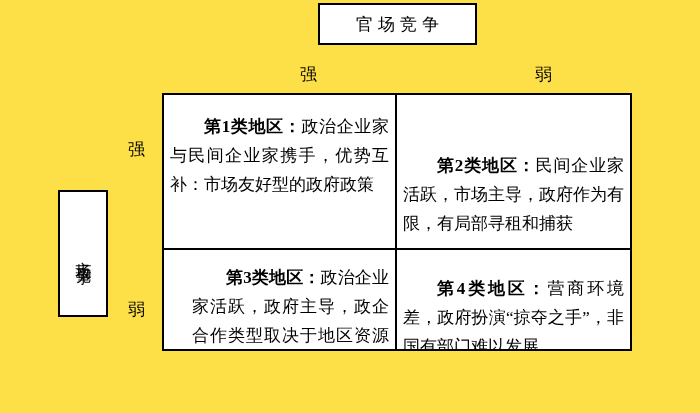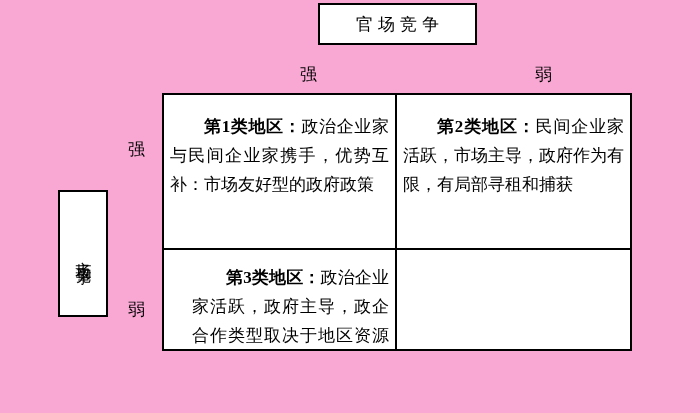--- a/index.html
+++ b/index.html
@@ -4,21 +4,21 @@
 <style>
   html, body {
     margin: 0;
     padding: 0;
     background: #ffffff;
   }
   .stage {
     position: relative;
     width: 700px;
     height: 413px;
-    background: #f9a8d4;
+    background: #fde047;
     color: #000000;
     font-family: "Liberation Serif", "DejaVu Serif", serif;
     overflow: hidden;
   }
   .axis-box {
     position: absolute;
     box-sizing: border-box;
     border: 2px solid #000000;
     background: #ffffff;
     display: flex;
@@ -82,21 +82,21 @@
     overflow: hidden;
   }
   .cell .para {
     margin: 0;
     text-indent: 2em;
   }
   .cell .lead {
     font-weight: bold;
   }
   .cell-1 { border-right: 2px solid #000000; border-bottom: 2px solid #000000; padding-top: 17px; }
-  .cell-2 { border-bottom: 2px solid #000000; padding-top: 17px; }
+  .cell-2 { border-bottom: 2px solid #000000; padding-top: 17px; margin-top: 39px; }
   .cell-3 { border-right: 2px solid #000000; padding-top: 13px; padding-left: 28px; }
   .cell-4 { padding-top: 24px; }
 </style>
 </head>
 <body>
 
 <div class="stage">
 
   <div class="axis-box top-axis-box">
     <span class="h-title">官场竞争</span>
@@ -114,15 +114,18 @@
   <div class="matrix">
     <div class="cell cell-1">
       <p class="para"><span class="lead">第1类地区：</span><span>政治企业家与民间企业家携手，优势互补：市场友好型的政府政策</span></p>
     </div>
     <div class="cell cell-2">
       <p class="para"><span class="lead">第2类地区：</span><span>民间企业家活跃，市场主导，政府作为有限，有局部寻租和捕获</span></p>
     </div>
     <div class="cell cell-3">
       <p class="para"><span class="lead">第3类地区：</span><span>政治企业家活跃，政府主导，政企合作类型取决于地区资源禀赋</span></p>
     </div>
+    <div class="cell cell-4">
+      <p class="para"><span class="lead">第4类地区：</span><span>营商环境差，政府扮演“掠夺之手”，非国有部门难以发展</span></p>
+    </div>
   </div>
 
 </div>
 
 </body></html>

